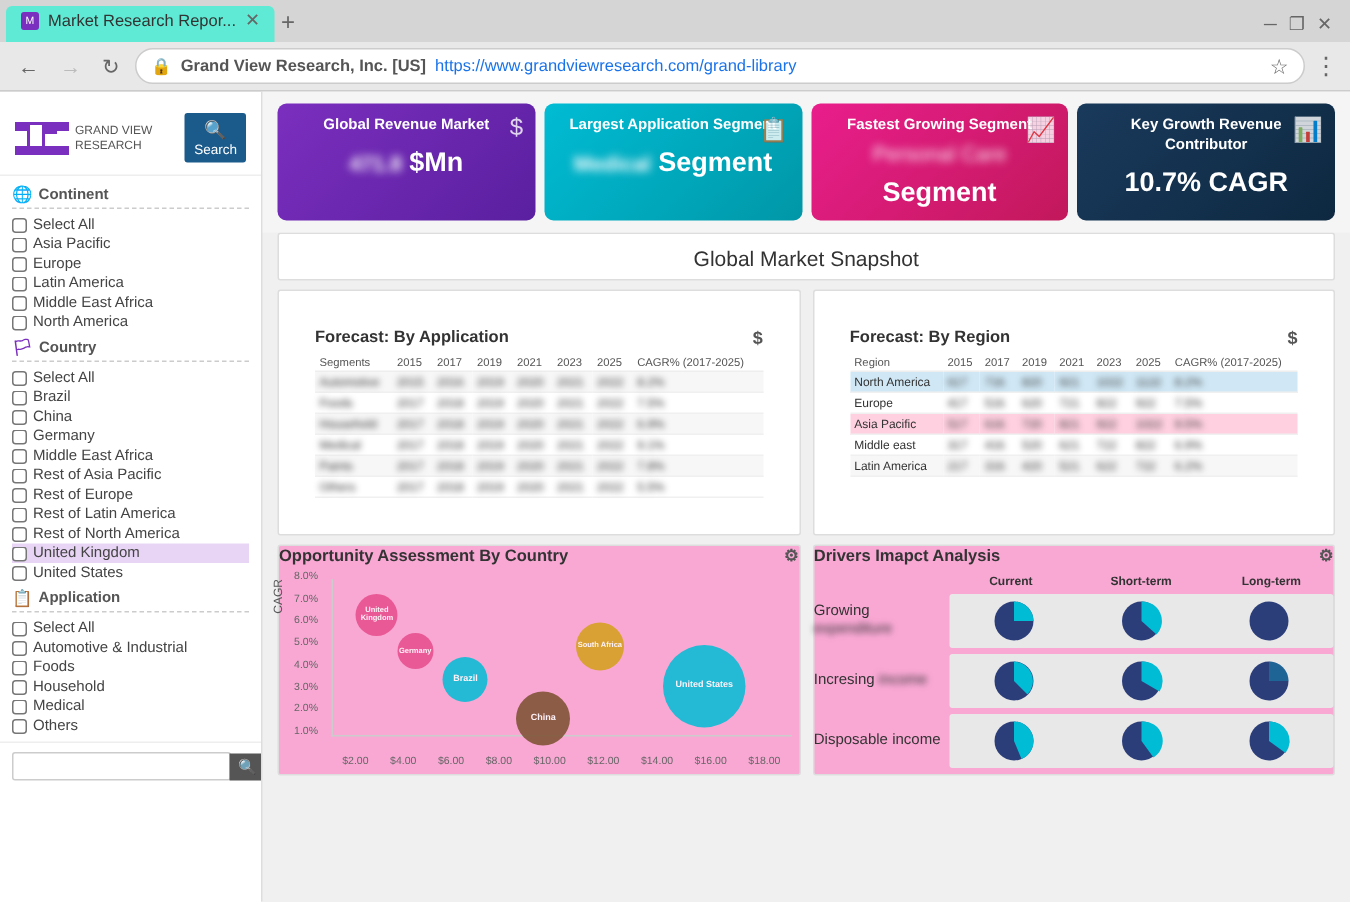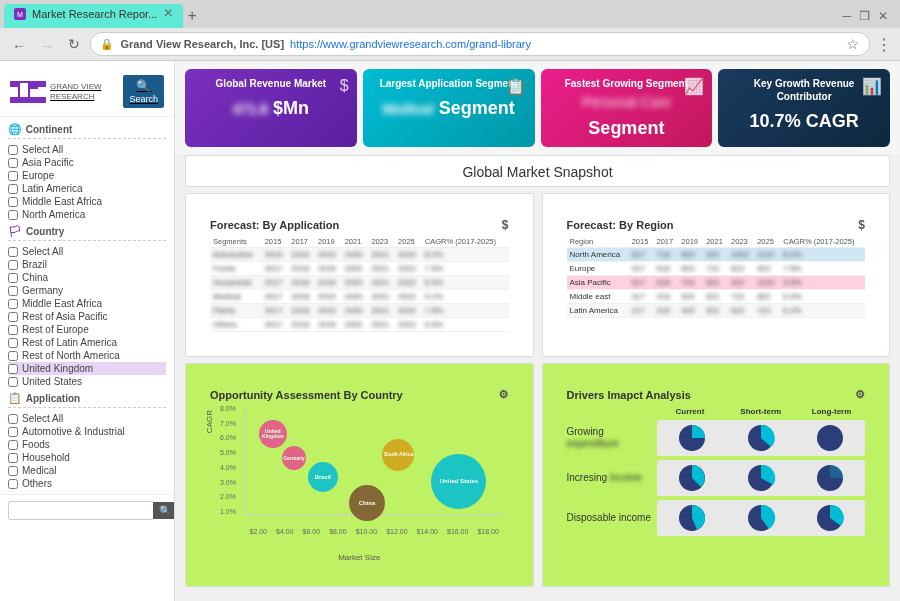--- a/index.html
+++ b/index.html
@@ -24,21 +24,21 @@
     .url-site { color: #555; font-weight: bold; text-align: right; }
     .url-text { color: #1a73e8; }
     .bookmark-star { color: #666; font-size: 14px; margin-left: auto; }
     .menu-btn { font-size: 16px; color: #666; cursor: pointer; }
 
     
     .app { display: flex; height: 541px; }
 
     
     .sidebar { width: 175px; background: white; border-right: 1px solid #ddd; overflow-y: auto; padding: 8px 0; flex-shrink: 0; }
-    .sidebar-logo { padding: 6px 10px 8px; border-bottom: 1px solid #eee; margin-bottom: 6px; text-decoration: underline; }
+    .sidebar-logo { padding: 6px 10px 8px; border-bottom: 1px solid #eee; margin-bottom: 6px; }
     .logo-box { display: flex; align-items: center; gap: 4px; }
     .logo-icon { width: 40px; height: 22px; background: #7b2fbe; display: flex; align-items: center; justify-content: center; }
     .logo-text { font-size: 8px; color: #555; line-height: 1.2; }
     .search-btn-top { margin-left: auto; background: #1a5b8c; color: white; border: none; padding: 4px 6px; font-size: 9px; border-radius: 2px; cursor: pointer; display: flex; flex-direction: column; align-items: center; gap: 1px; }
     .search-icon-svg { font-size: 12px; }
 
     .filter-section { padding: 0 8px; margin-bottom: 4px; }
     .filter-title { display: flex; align-items: center; gap: 4px; font-size: 10px; color: #555; font-weight: bold; margin-bottom: 4px; border-bottom: 1px dashed #ccc; padding-bottom: 2px; }
     .filter-title-icon { color: #7b2fbe; font-size: 11px; }
     .checkbox-item { display: flex; align-items: center; gap: 4px; padding: 1px 0; font-size: 10px; color: #444; }
@@ -80,21 +80,21 @@
     .data-table th { color: #555; font-weight: normal; padding: 1px 3px; text-align: left; border-bottom: 1px solid #eee; }
     .data-table td { padding: 2px 3px; color: #333; border-bottom: 1px solid #f0f0f0; }
     .data-table tr:nth-child(odd) td { background: #f7f7f7; }
     .data-table tr.highlighted-row td { background: #d0e8f5; }
     .data-table tr.highlighted-row2 td { background: #ffd0e0; }
     .cell-blur { filter: blur(2px); display: inline-block; }
     .col-header { font-size: 7.5px; }
 
     
     .bottom-row { display: flex; gap: 8px; }
-    .bottom-chart { flex: 1; background: #bef264; border: 1px solid #ddd; border-radius: 2px; padding: 24px; }
+    .bottom-chart { flex: 1; background: #f9a8d4; border: 1px solid #ddd; border-radius: 2px; padding: 0; }
 
     
     .bubble-area { position: relative; height: 130px; margin-top: 4px; }
     .bubble-yaxis { position: absolute; left: 0; top: 0; bottom: 20px; width: 30px; display: flex; flex-direction: column; justify-content: space-between; align-items: flex-end; padding-right: 4px; font-size: 7px; color: #666; }
     .bubble-chart-area { position: absolute; left: 35px; right: 5px; top: 5px; bottom: 20px; border-left: 1px solid #ccc; border-bottom: 1px solid #ccc; }
     .bubble-xaxis { position: absolute; bottom: 0; left: 35px; right: 5px; display: flex; justify-content: space-around; font-size: 7px; color: #666; }
     .bubble { position: absolute; border-radius: 50%; opacity: 0.85; display: flex; align-items: center; justify-content: center; font-size: 6px; color: white; font-weight: bold; text-align: center; line-height: 1.1; }
 
     
     .drivers-area { margin-top: 6px; }
@@ -521,21 +521,20 @@
               <span>$4.00</span>
               <span>$6.00</span>
               <span>$8.00</span>
               <span>$10.00</span>
               <span>$12.00</span>
               <span>$14.00</span>
               <span>$16.00</span>
               <span>$18.00</span>
             </div>
           </div>
-          <div style="text-align:center;font-size:8px;color:#555;margin-top:18px;">Market Size</div>
         </div>
 
         <div class="bottom-chart">
           <div class="chart-title">
             <span>Drivers Imapct Analysis</span>
             <span class="settings-icon">⚙</span>
           </div>
           <div class="drivers-area">
             <div class="drivers-header">
               <div class="drivers-col">Current</div>

